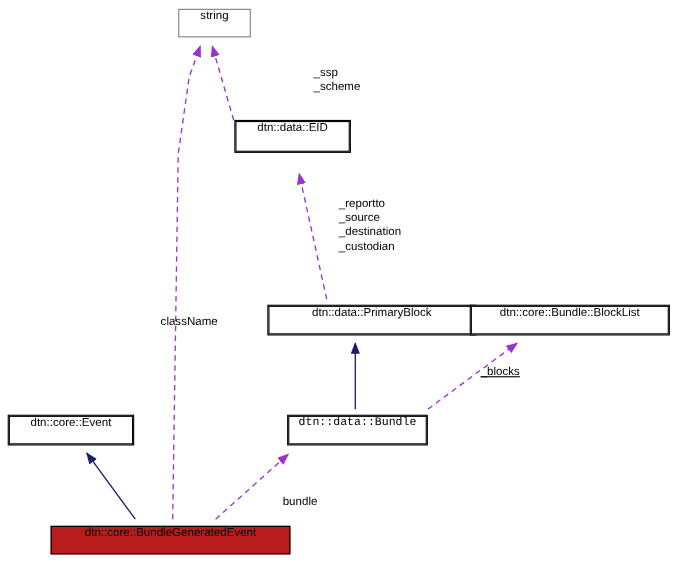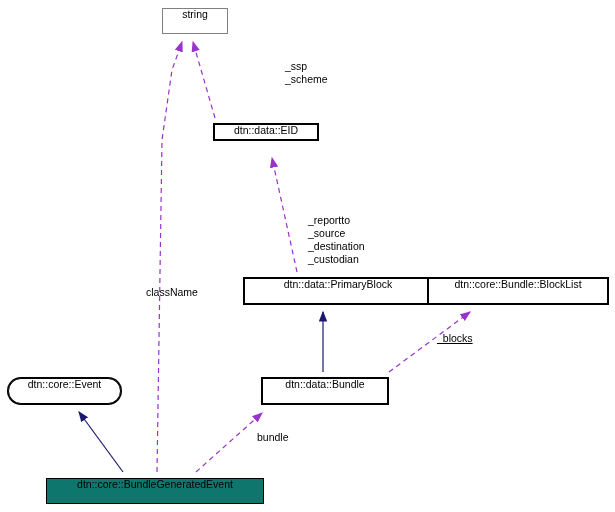--- a/index.html
+++ b/index.html
@@ -35,21 +35,21 @@
     align-items: flex-start;
     justify-content: center;
     white-space: nowrap;
     padding: 0 7px;
   }
   .node.grey-border {
     border: 1px solid #808080;
     color: #000000;
   }
   .node.highlight {
-    background: #0f766e;
+    background: #b91c1c;
     border: 1px solid #000000;
   }
   .node.thick {
     border-width: 1px;
     box-shadow: 0 0 0 1px #000000;
   }
   .edge-label {
     position: absolute;
     font-size: 10.5px;
     color: #000000;
@@ -98,59 +98,59 @@
 
     <g>
       <path d="M196,472 L262,413" stroke="#9a32cd" stroke-width="1.2" fill="none" stroke-dasharray="5,4" marker-end="url(#arrow-purple)"></path>
     </g>
   </svg>
 
   <div class="node grey-border" style="left:162px; top:8px; width:66px; height:26px;">
     <span>string</span>
   </div>
 
-  <div class="node thick" style="left:214px; top:124px; width:104px; height:16px;">
+  <div class="node thick" style="left:214px; top:110px; width:104px; height:28px;">
     <span>dtn::data::EID</span>
   </div>
 
   <div class="node thick" style="left:244px; top:278px; width:188px; height:26px;">
     <span>dtn::data::PrimaryBlock</span>
   </div>
 
   <div class="node thick" style="left:428px; top:278px; width:180px; height:26px;">
     <span>dtn::core::Bundle::BlockList</span>
   </div>
 
-  <div class="node thick" style="left:8px; top:378px; width:113px; height:26px;border-radius:13px;">
+  <div class="node thick" style="left:8px; top:378px; width:113px; height:26px;">
     <span>dtn::core::Event</span>
   </div>
 
-  <div class="node thick" style="left:262px; top:378px; width:126px; height:26px;">
+  <div class="node thick" style="left:262px; top:378px; width:126px; height:26px;font-family:Liberation Mono, monospace;">
     <span>dtn::data::Bundle</span>
   </div>
 
   <div class="node highlight" style="left:46px; top:478px; width:218px; height:26px;">
     <span>dtn::core::BundleGeneratedEvent</span>
   </div>
 
   <div class="edge-label" style="left:243px; top:60px;margin-left:42px;">
     <div>
       <span id="lbl0a">_ssp</span><br><span id="lbl0b">_scheme</span>
     </div>
   </div>
 
-  <div class="edge-label" style="left:308px; top:179px;margin-top:35px;">
+  <div class="edge-label" style="left:308px; top:179px;">
     <span id="lbl1a">_reportto</span><br><span id="lbl1b">_source</span><br><span id="lbl1c">_destination</span><br><span id="lbl1d">_custodian</span>
   </div>
 
   <div class="edge-label" style="left:146px; top:286px;">
     <span>className</span>
   </div>
 
   <div class="edge-label" style="left:437px; top:332px;text-decoration:underline;">
     <span>_blocks</span>
   </div>
 
-  <div class="edge-label" style="left:257px; top:431px;">
+  <div class="edge-label" style="left:257px; top:450px;">
     <span>bundle</span>
   </div>
 
 </div>
 
 </body></html>

